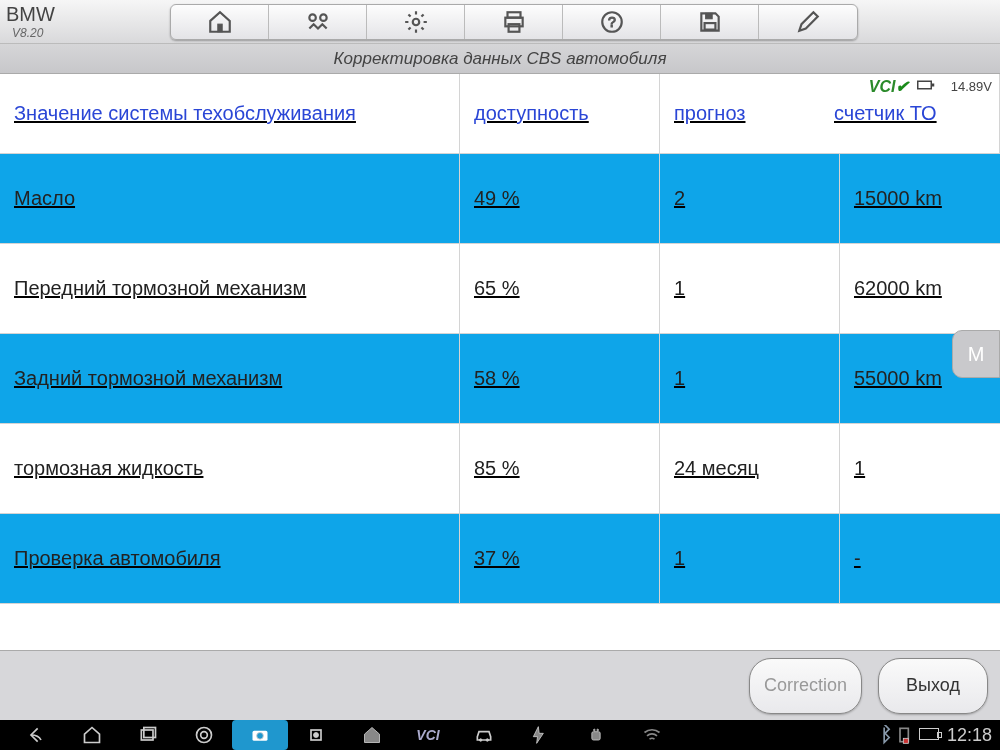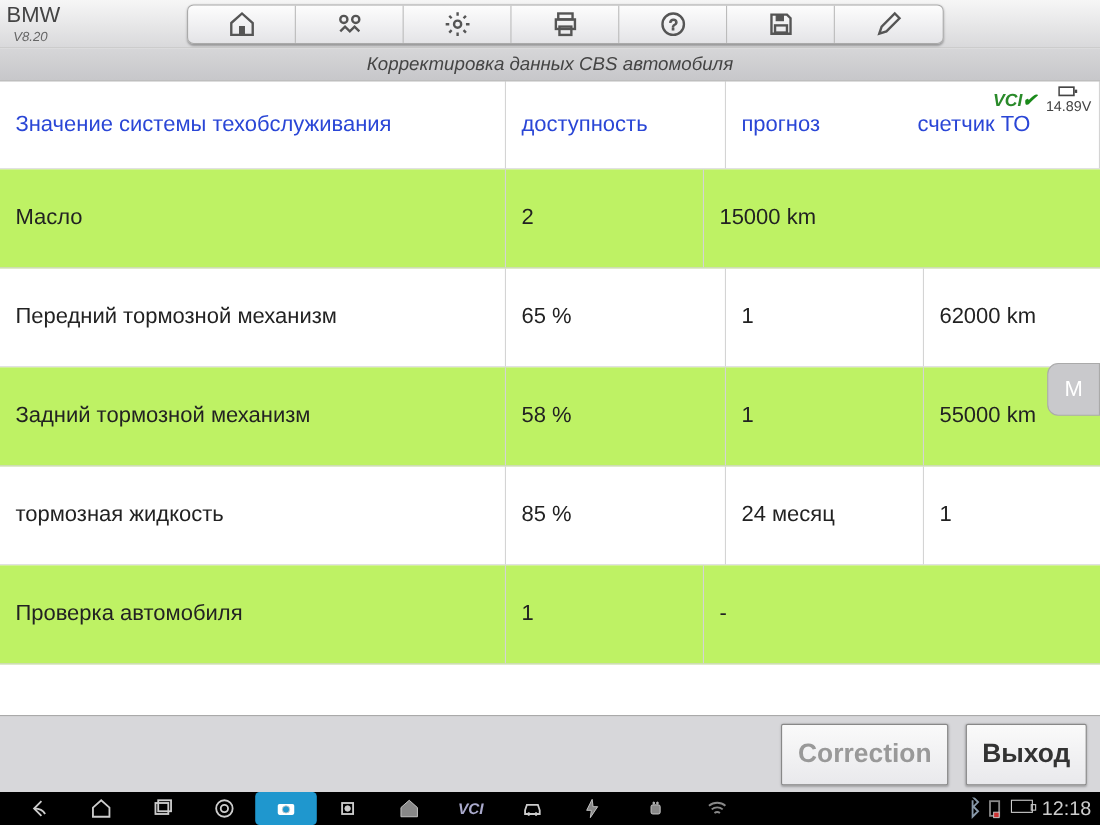--- a/index.html
+++ b/index.html
@@ -9,33 +9,33 @@
   .brand-title { font-size:20px; color:#444; }
   .brand-ver { font-size:12px; color:#666; padding-left:6px;font-style:italic; }
   .tabbar { display:flex; position:absolute; left:170px; top:4px; height:36px; box-shadow:0 1px 2px rgba(0,0,0,.3); border-radius:6px; overflow:hidden; background: linear-gradient(#fdfdfd,#e4e4e7); border:1px solid #aaa;}
   .tabbtn { width:98px; height:34px; display:flex; align-items:center; justify-content:center; border-right:1px solid #bbb; cursor:pointer; }
   .tabbtn:last-child { border-right:none; }
   .tabbtn svg { width:26px; height:26px; fill:#555; stroke:#555; }
   .subbar { height:30px; background: linear-gradient(#d6d6d8,#c7c7ca); display:flex; align-items:center; justify-content:center; position:relative; border-bottom:1px solid #aaa; }
   .subtitle { color:#444; font-size:17px;font-style:italic; }
   .status-right { position:absolute; right:8px; top:4px; display:flex; align-items:center; gap:8px;margin-top:29px; }
   .vci { font-weight:bold; font-style:italic; color:#2a8a2a; font-size:16px; }
-  .volt { color:#444; font-size:13px; display:flex; align-items:center; gap:0;flex-direction:column;}
-  .table { display:flex; flex-direction:column; }
+  .volt { color:#444; font-size:13px; display:flex; align-items:flex-start; gap:16px;}
+  .table { display:flex; flex-direction:column;text-decoration:underline; }
   .row { display:flex; height:90px; align-items:center; border-bottom:1px solid #d4d4d4; }
   .hdrrow { height:80px; }
   .hdrrow .cell { color:#2a46d6; font-size:20px; }
   .cell { padding:0 14px; font-size:20px; color:#222; border-right:1px solid #d4d4d4; height:100%; display:flex; align-items:center; }
   .c1 { width:460px; }
   .c2 { width:200px; }
   .c3 { width:180px; }
   .c4 { width:160px; border-right:none; }
-  .altrow { background:#bef264; }
+  .altrow { background:#0ea5e9; }
   .footer { position:absolute; left:0; right:0; bottom:30px; height:70px; background:#d7d7da; border-top:1px solid #aaa; display:flex; justify-content:flex-end; align-items:center; gap:16px; padding-right:12px;}
-  .fbtn { height:56px; min-width:110px; padding:0 14px; border:1px solid #888; border-radius:2px; background:linear-gradient(#fafafa,#e9e9ec); font-size:24px; color:#333; display:flex; align-items:center; justify-content:center; cursor:pointer; box-shadow:0 1px 2px rgba(0,0,0,.25);font-weight:bold;}
+  .fbtn { height:56px; min-width:110px; padding:0 14px; border:1px solid #888; border-radius:22px; background:linear-gradient(#fafafa,#e9e9ec); font-size:18px; color:#333; display:flex; align-items:center; justify-content:center; cursor:pointer; box-shadow:0 1px 2px rgba(0,0,0,.25);}
   .fbtn.ghost { color:#999; }
   .floatM { position:absolute; right:0; top:330px; width:48px; height:48px; background:#c9c9cc; border-radius:10px 0 0 10px; display:flex; align-items:center; justify-content:center; color:#fff; font-size:20px; border:1px solid #aaa; cursor:pointer;}
   .androidbar { position:absolute; left:0; right:0; bottom:0; height:30px; background:#000; display:flex; align-items:center; padding:0 8px; color:#ccc; }
   .androidbar .ic { width:56px; display:flex; align-items:center; justify-content:center; height:30px; cursor:pointer;}
   .androidbar svg { width:20px; height:20px; fill:#ccc; stroke:#ccc; }
   .androidbar .cam { background:#1f97ce; border-radius:4px; width:56px; }
   .androidbar .spacer { flex:1; }
   .androidbar .clock { font-size:18px; padding-left:8px;}
   .androidbar .vci2 { color:#aac; font-style:italic; font-weight:bold; font-size:14px; }
   .batt { display:inline-block; width:20px; height:12px; border:1px solid #ccc; margin-left:4px; position:relative;}
@@ -113,20 +113,21 @@
 
 <div class="table">
   <div class="row hdrrow">
     <div class="cell c1">Значение системы техобслуживания</div>
     <div class="cell c2">доступность</div>
     <div class="cell c4">прогноз</div>
     <div class="cell c3">счетчик ТО</div>
   </div>
   <div class="row altrow">
     <div class="cell c1">Масло</div>
+    <div class="cell c2">49 %</div>
     <div class="cell c3">2</div>
     <div class="cell c4">15000 km</div>
   </div>
   <div class="row">
     <div class="cell c1">Передний тормозной механизм</div>
     <div class="cell c2">65 %</div>
     <div class="cell c3">1</div>
     <div class="cell c4">62000 km</div>
   </div>
   <div class="row altrow">
@@ -136,20 +137,21 @@
     <div class="cell c4">55000 km</div>
   </div>
   <div class="row">
     <div class="cell c1">тормозная жидкость</div>
     <div class="cell c2">85 %</div>
     <div class="cell c3"> 24 месяц</div>
     <div class="cell c4"> 1</div>
   </div>
   <div class="row altrow">
     <div class="cell c1">Проверка автомобиля</div>
+    <div class="cell c2">37 %</div>
     <div class="cell c3">1</div>
     <div class="cell c4">-</div>
   </div>
 </div>
 
 <div class="floatM">M</div>
 
 <div class="footer">
   <div class="fbtn ghost">Correction</div>
   <div class="fbtn">Выход</div>

